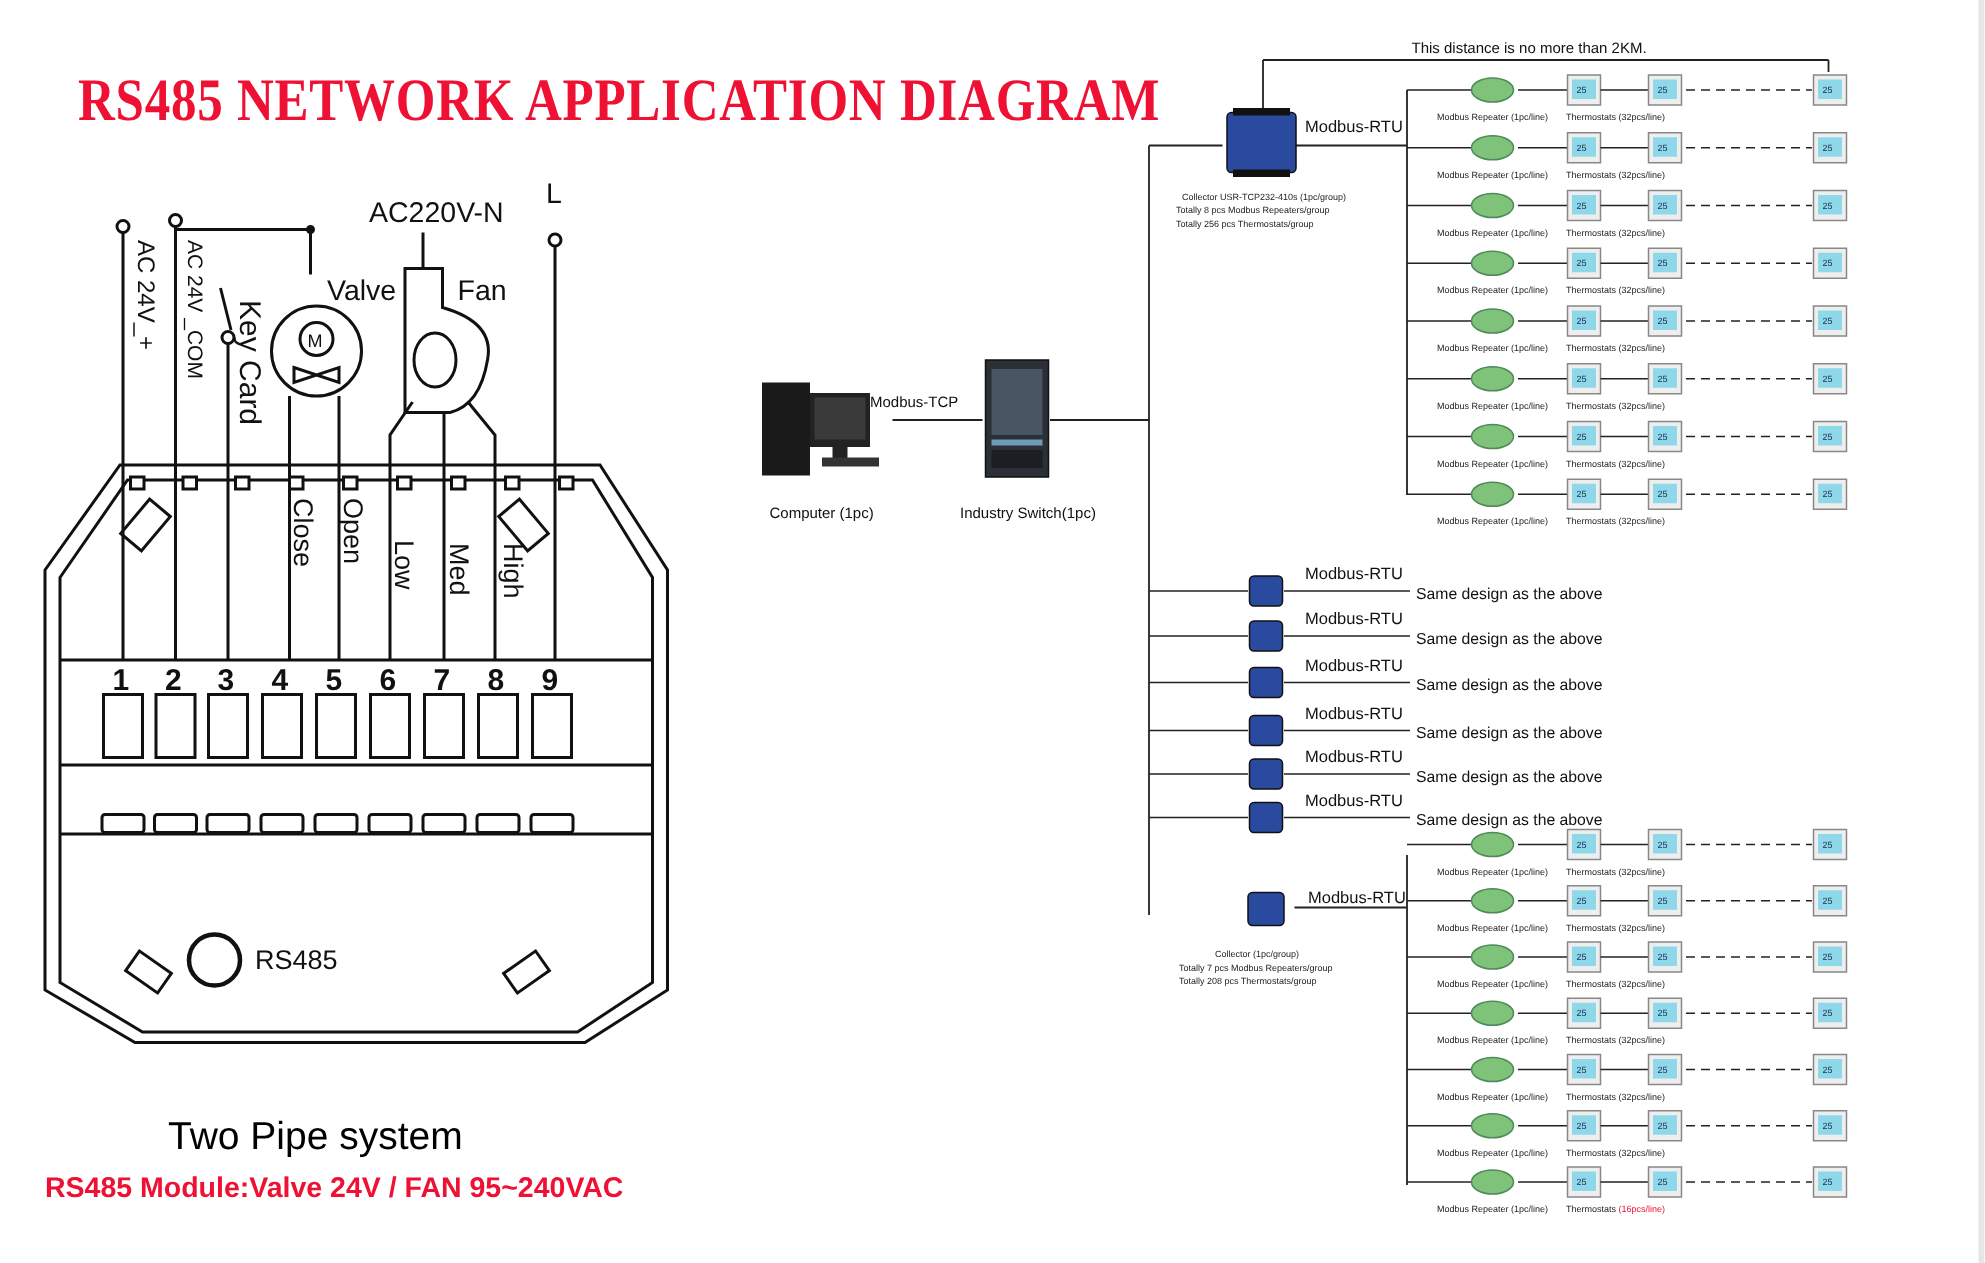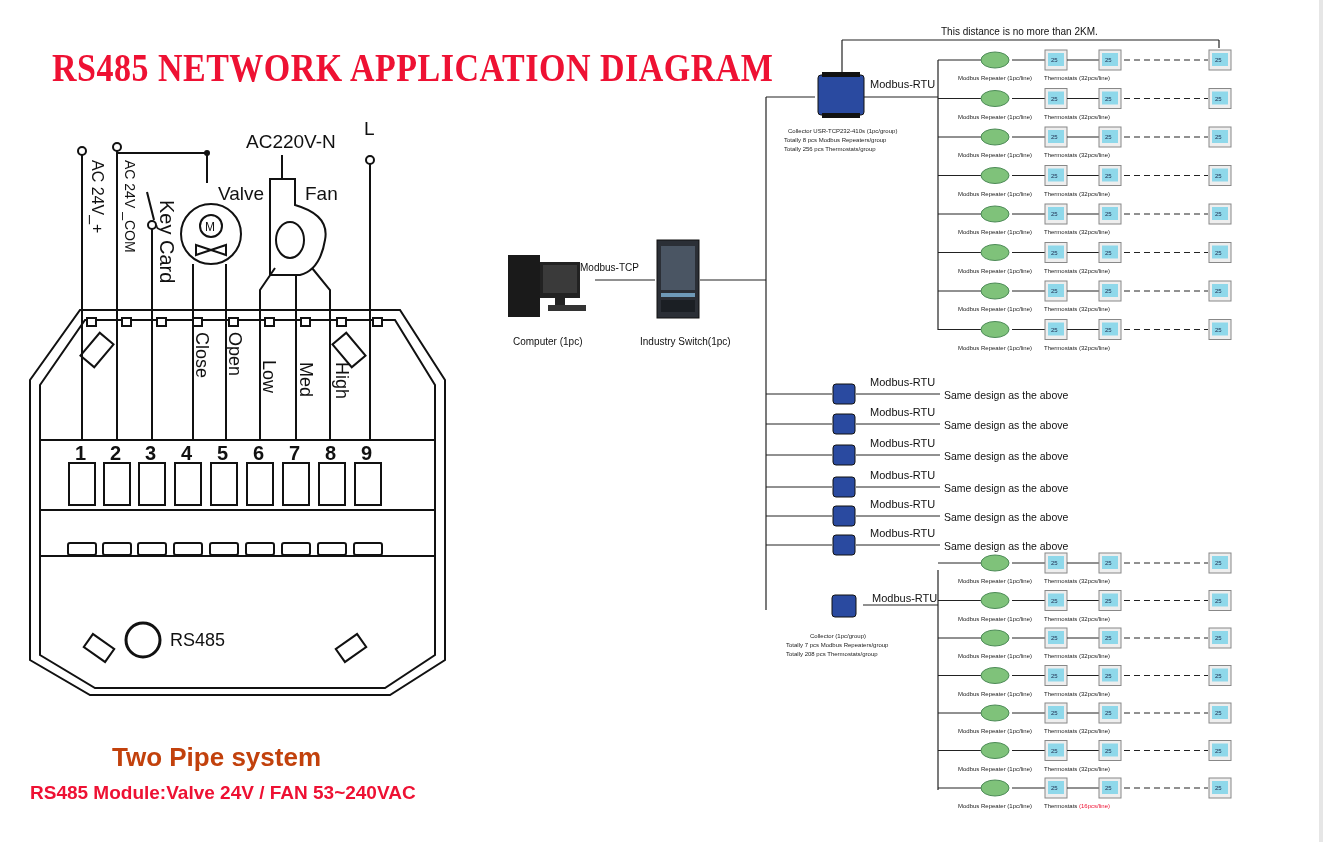--- a/index.html
+++ b/index.html
@@ -1,18 +1,18 @@
 <!DOCTYPE html>
 <html><head>
 <meta charset="utf-8">
 <style>
   html,body{margin:0;padding:0;background:#ffffff;}
   body{width:1323px;height:842px;position:relative;overflow:hidden;font-family:"Liberation Sans",sans-serif;}
   .title{position:absolute;left:52px;top:46px;font-family:"Liberation Serif",serif;font-weight:bold;font-size:34px;color:#ee1133;letter-spacing:0.5px;transform:scaleY(1.18);transform-origin:left top;white-space:nowrap;}
-  .sub1{position:absolute;left:112px;top:742px;font-size:26px;color:#c2410c;white-space:nowrap;font-weight:bold;}
+  .sub1{position:absolute;left:112px;top:742px;font-size:26px;color:#000000;white-space:nowrap;}
   .sub2{position:absolute;left:30px;top:782px;font-size:19px;font-weight:bold;color:#ee1133;white-space:nowrap;}
   .rbar{position:absolute;left:1319px;top:0;width:4px;height:842px;background:#e6e6e6;}
   svg{position:absolute;left:0;top:0;}
   .lbl{font-family:"Liberation Sans",sans-serif;fill:#111;}
   .small{font-family:"Liberation Sans",sans-serif;font-size:6px;fill:#222;}
 </style>
 </head>
 <body>
 
 <div class="title">RS485 NETWORK APPLICATION DIAGRAM</div>
@@ -109,21 +109,21 @@
     <text x="170" y="646" font-size="18">RS485</text>
     <text transform="translate(196,332) rotate(90)" font-size="18">Close</text>
     <text transform="translate(229,332) rotate(90)" font-size="18">Open</text>
     <text transform="translate(263,360) rotate(90)" font-size="18">Low</text>
     <text transform="translate(300,362) rotate(90)" font-size="18">Med</text>
     <text transform="translate(336,362) rotate(90)" font-size="18">High</text>
   </g>
 </svg>
 
 <div class="sub1">Two Pipe system</div>
-<div class="sub2">RS485 Module:Valve 24V / FAN 53~240VAC</div>
+<div class="sub2">RS485 Module:Valve 24V / FAN 95~240VAC</div>
 
 <svg width="1323" height="842" viewBox="0 0 1323 842">
   <g stroke="#222" stroke-width="1.2" fill="none">
     <line x1="595" y1="280" x2="655" y2="280"></line>
     <line x1="700" y1="280" x2="766" y2="280"></line>
     <line x1="766" y1="97" x2="766" y2="610"></line>
     <line x1="766" y1="97" x2="815" y2="97"></line>
     <line x1="842" y1="75" x2="842" y2="40"></line>
     <line x1="842" y1="40" x2="1219" y2="40"></line>
     <line x1="1219" y1="40" x2="1219" y2="48"></line>

